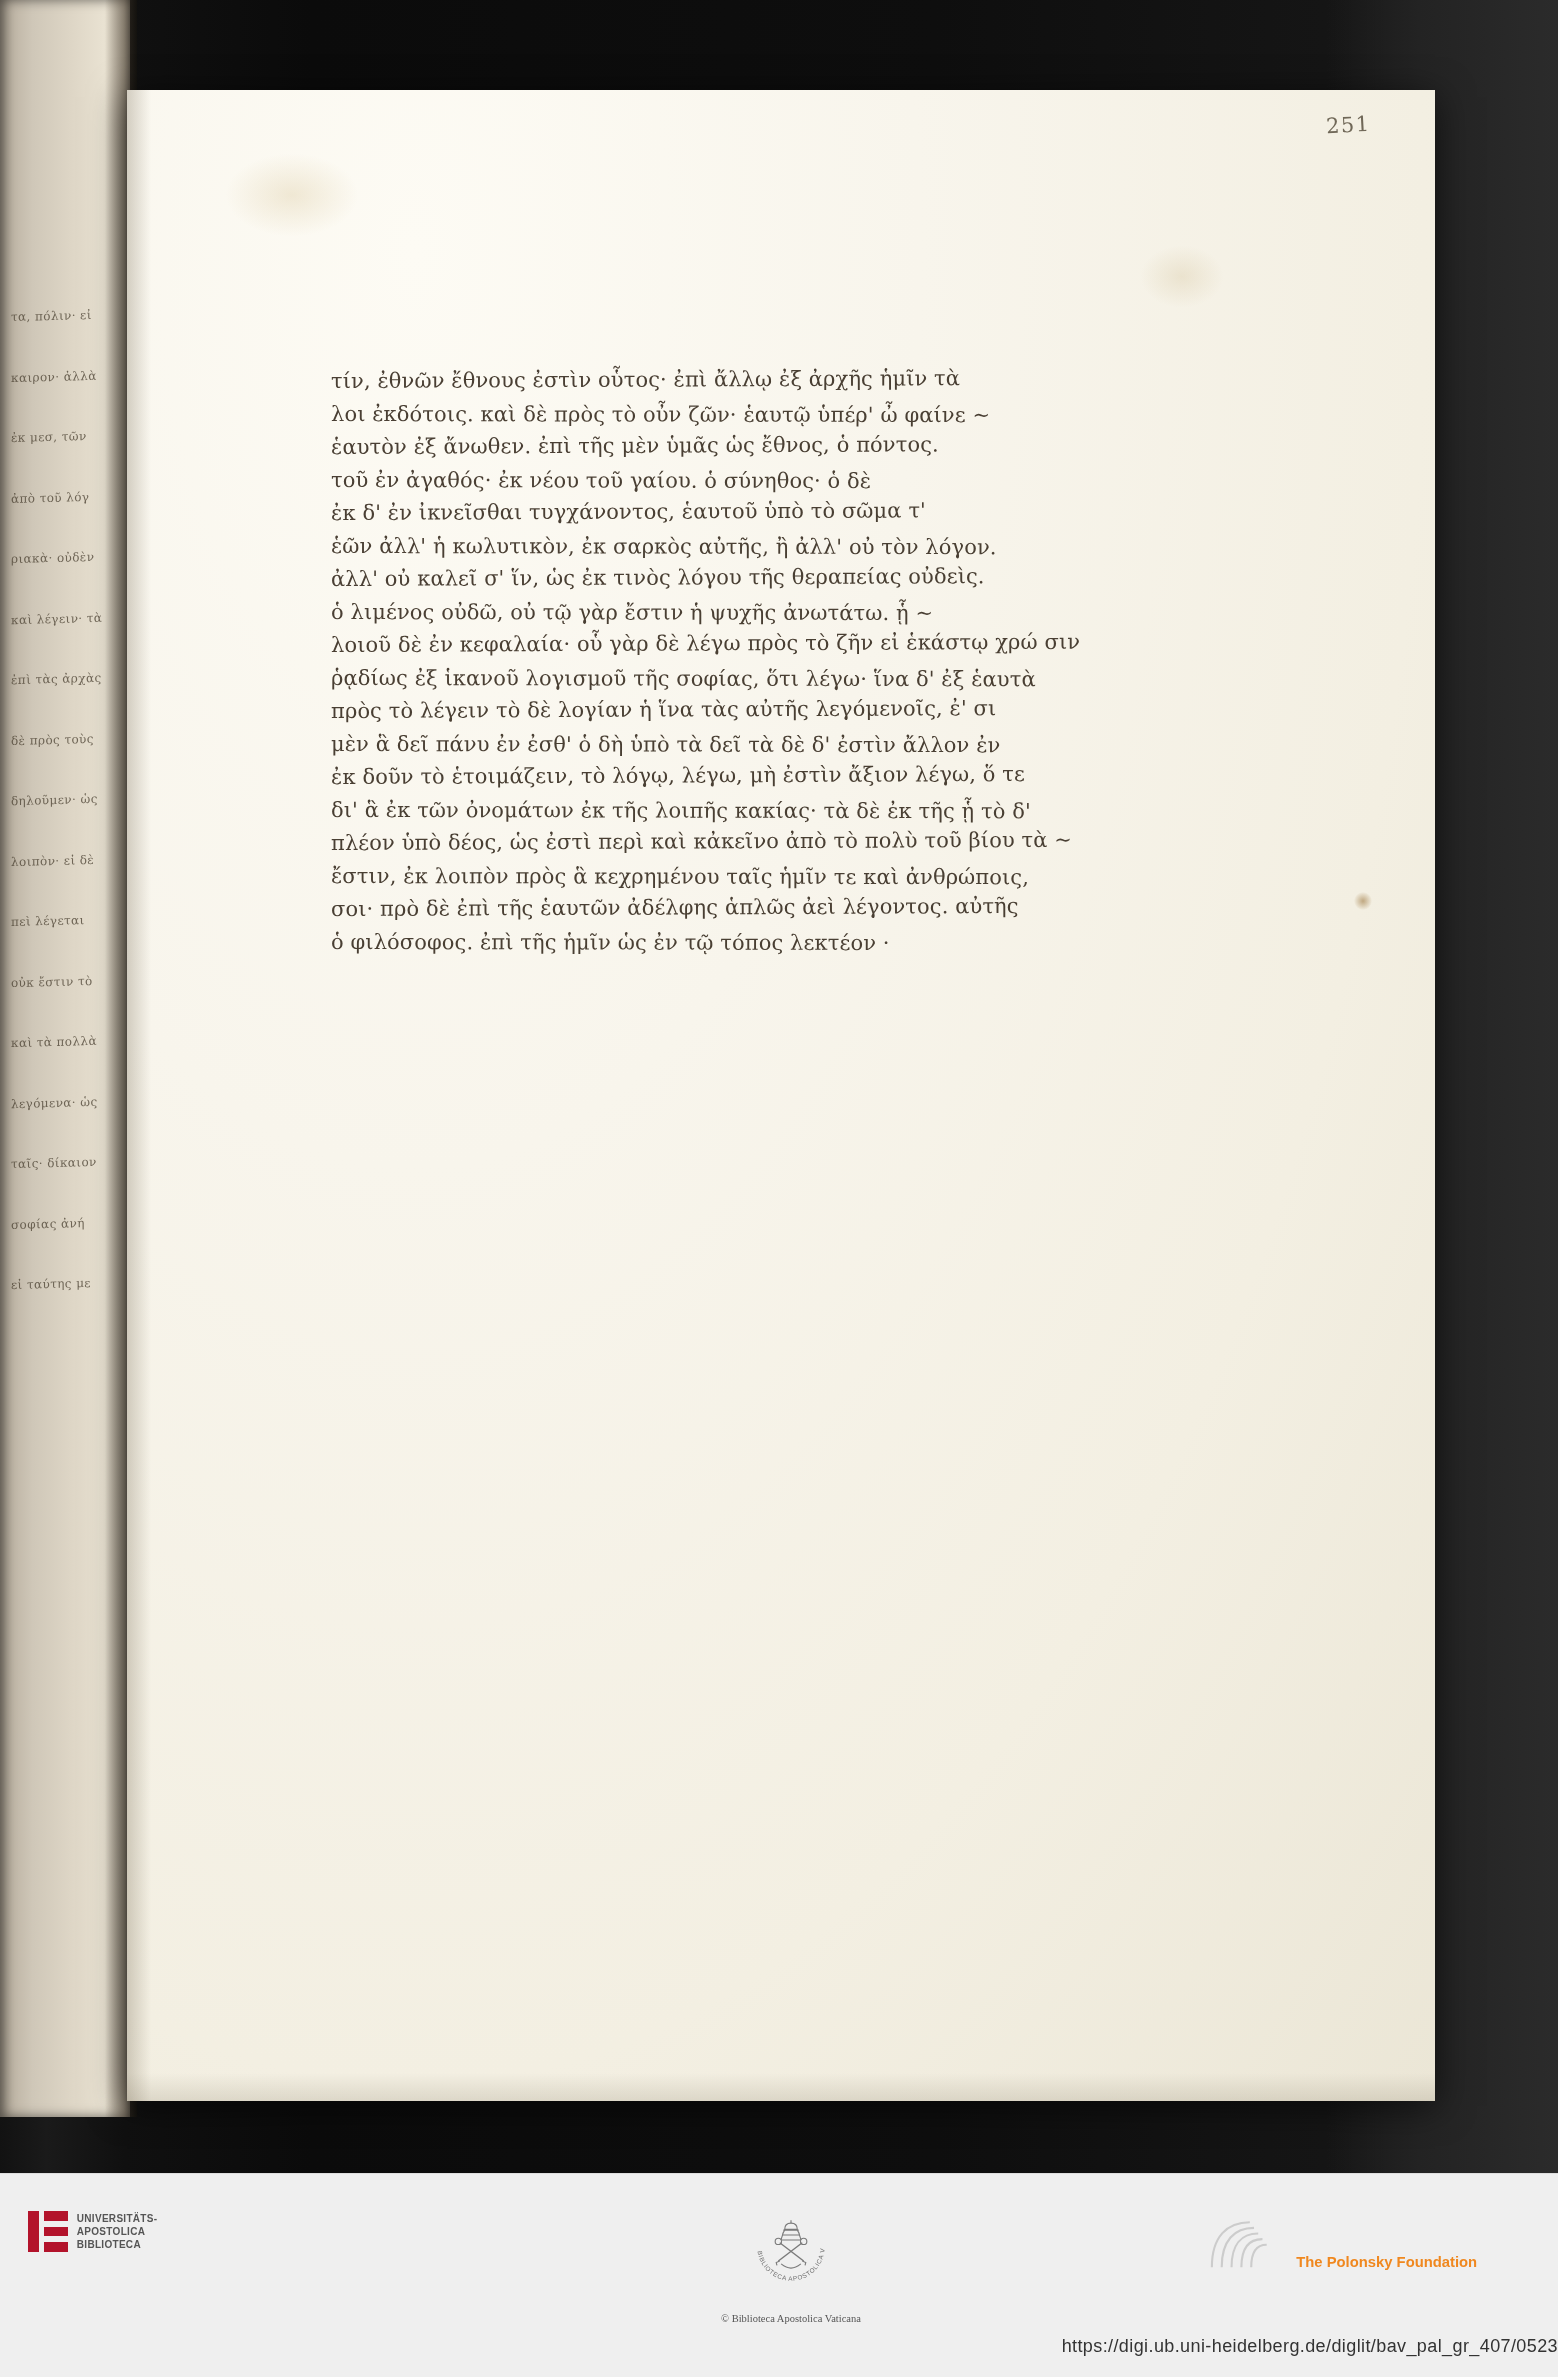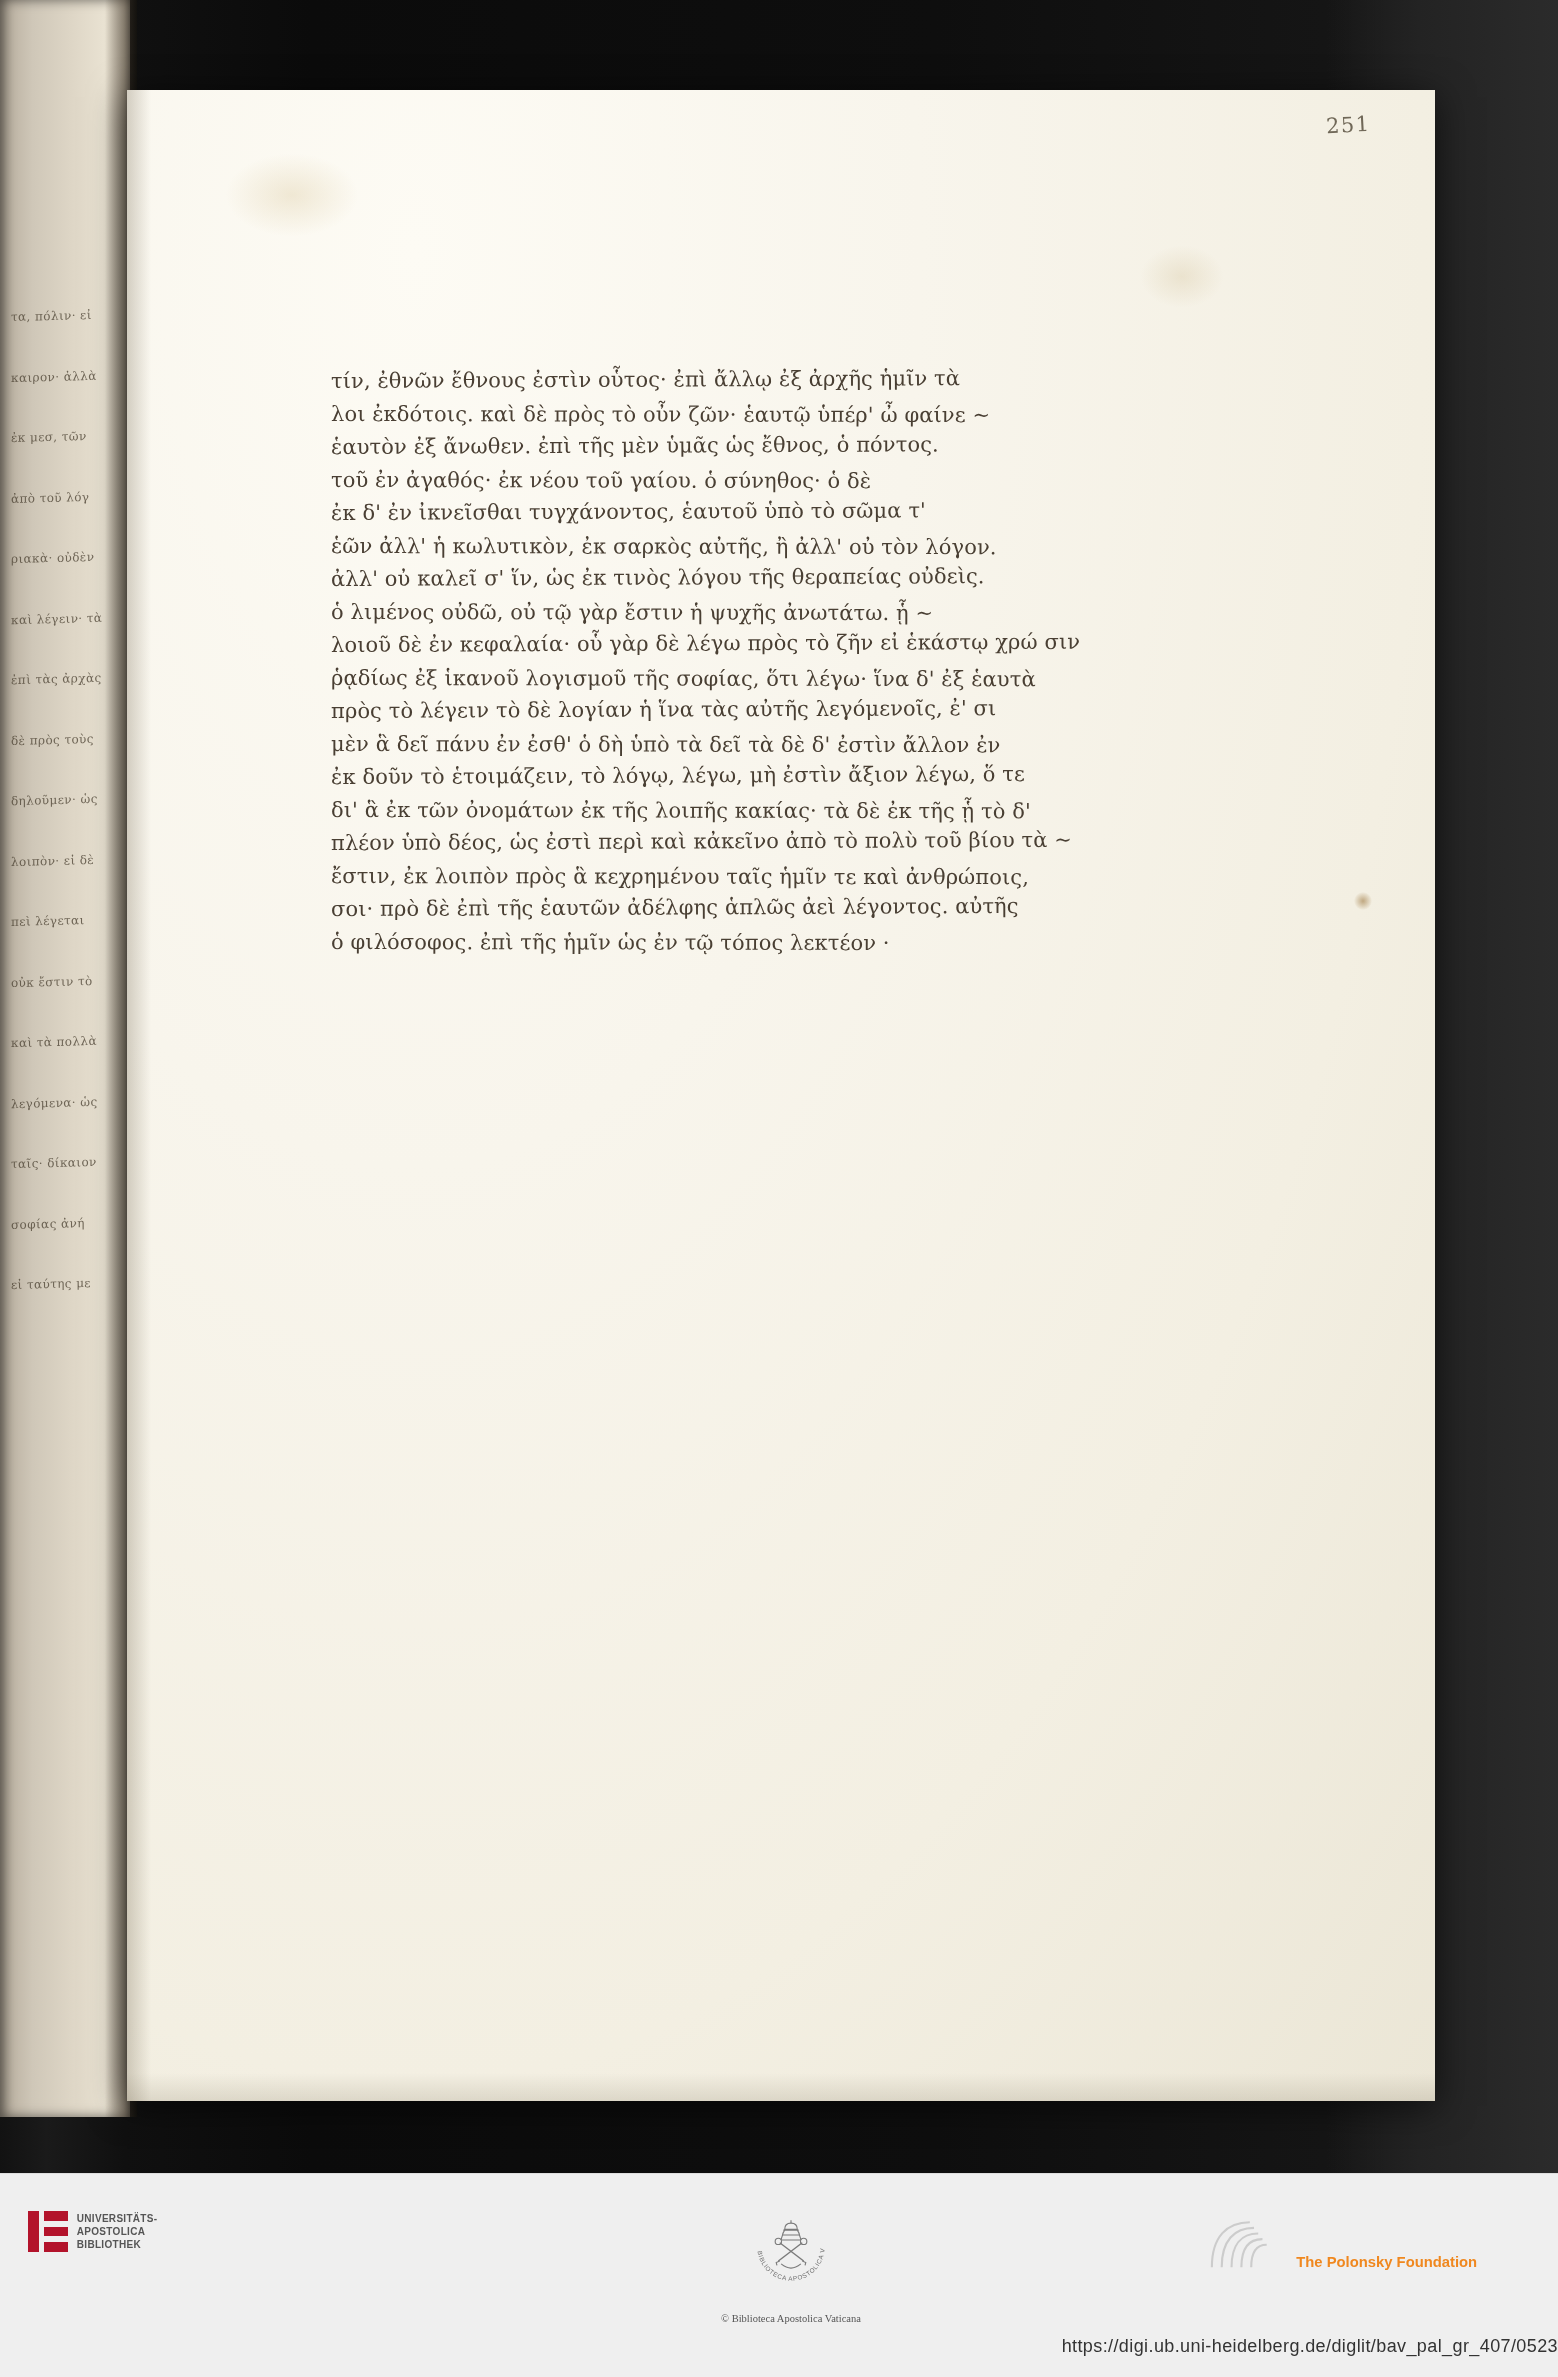--- a/index.html
+++ b/index.html
@@ -336,21 +336,21 @@
     <div class="hd-logo">
       <div class="hd-mark">
         <i class="b1"></i>
           <i class="b2"></i>
           <i class="b3"></i>
           <i class="b4"></i>
       </div>
       <div class="hd-text">
         <div>UNIVERSITÄTS-</div>
         <div>APOSTOLICA</div>
-        <div>BIBLIOTHEK</div>
+        <div>BIBLIOTECA</div>
       </div>
     </div>
 
     <div class="vat-logo">
       <div class="vat-seal">
         <svg width="90" height="90" viewBox="0 0 128 128">
           <defs>
             <path id="arcpath" d="M 14,64 A 50,50 0 1 1 114,64" fill="none"></path>
             <path id="arcpath2" d="M 16,64 A 48,48 0 1 0 112,64" fill="none"></path>
           </defs>

